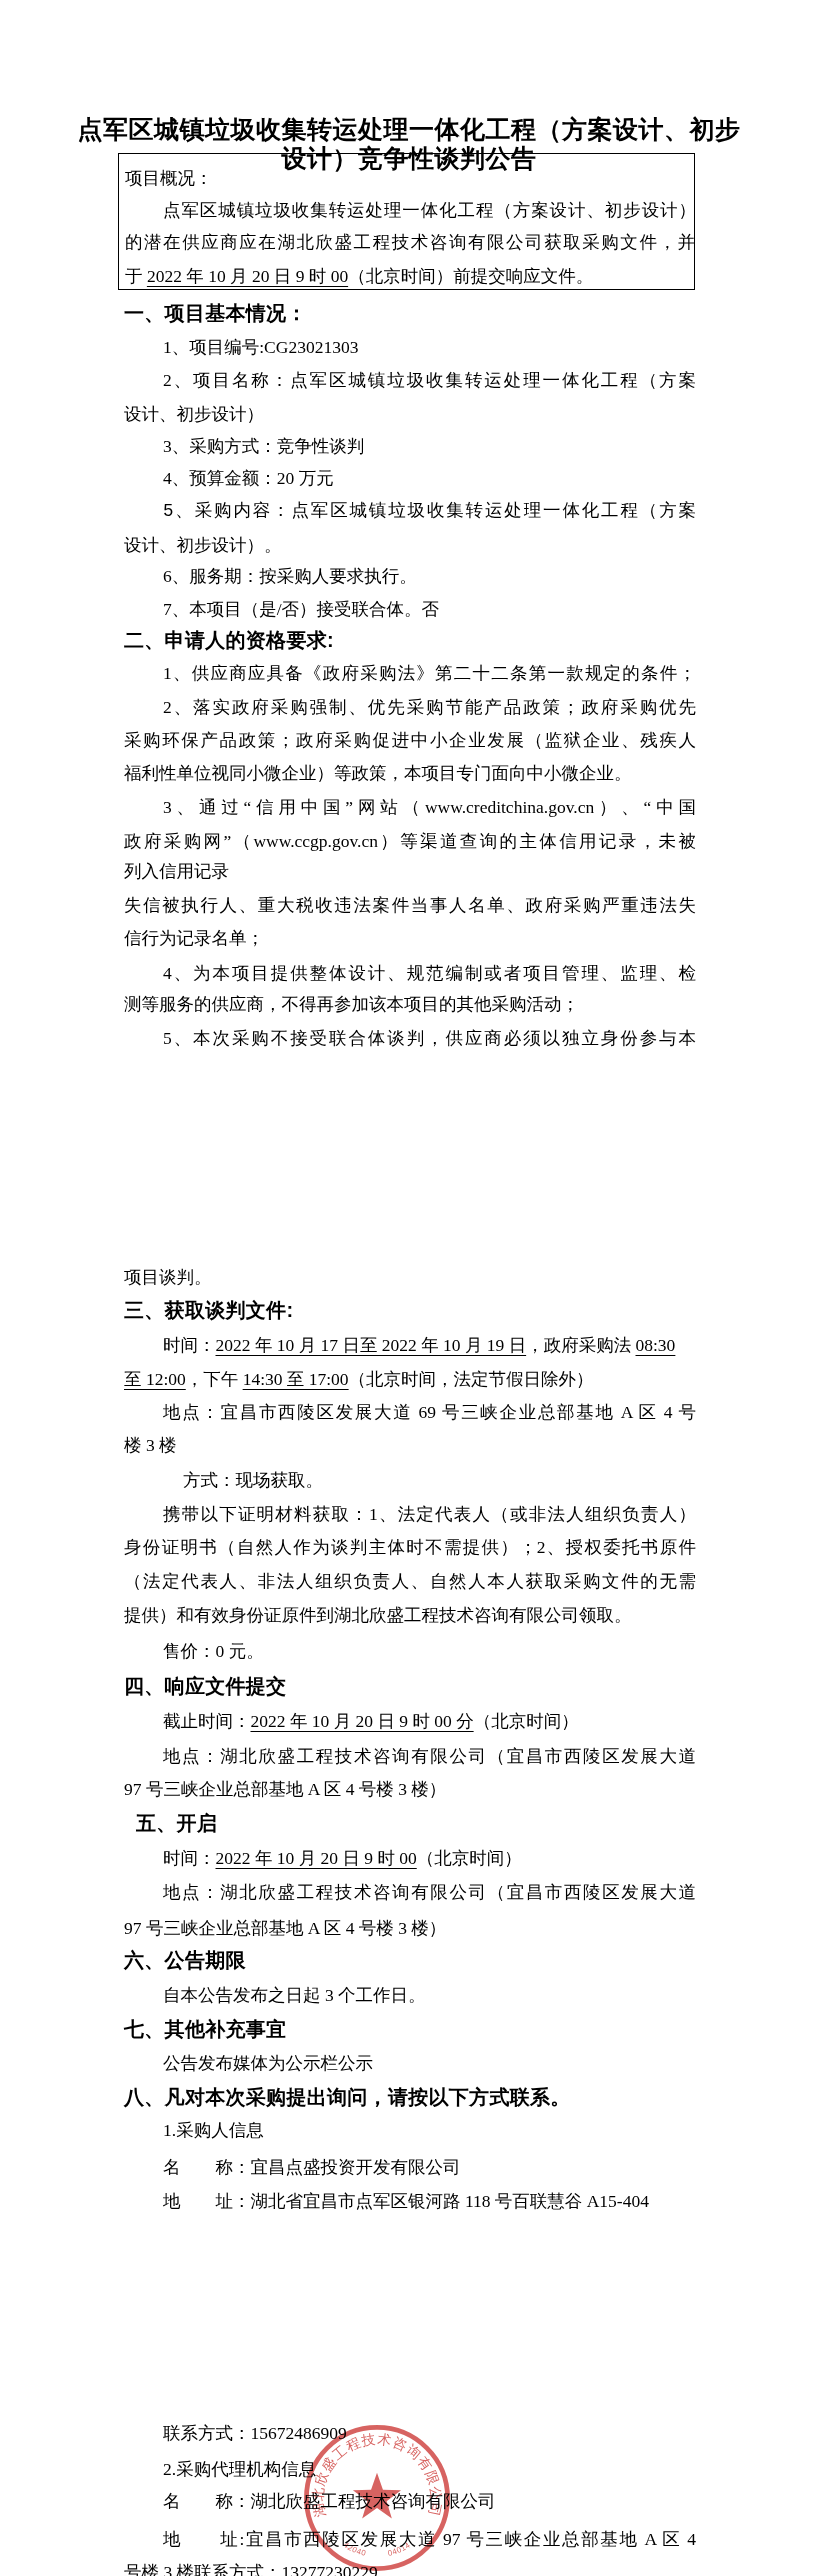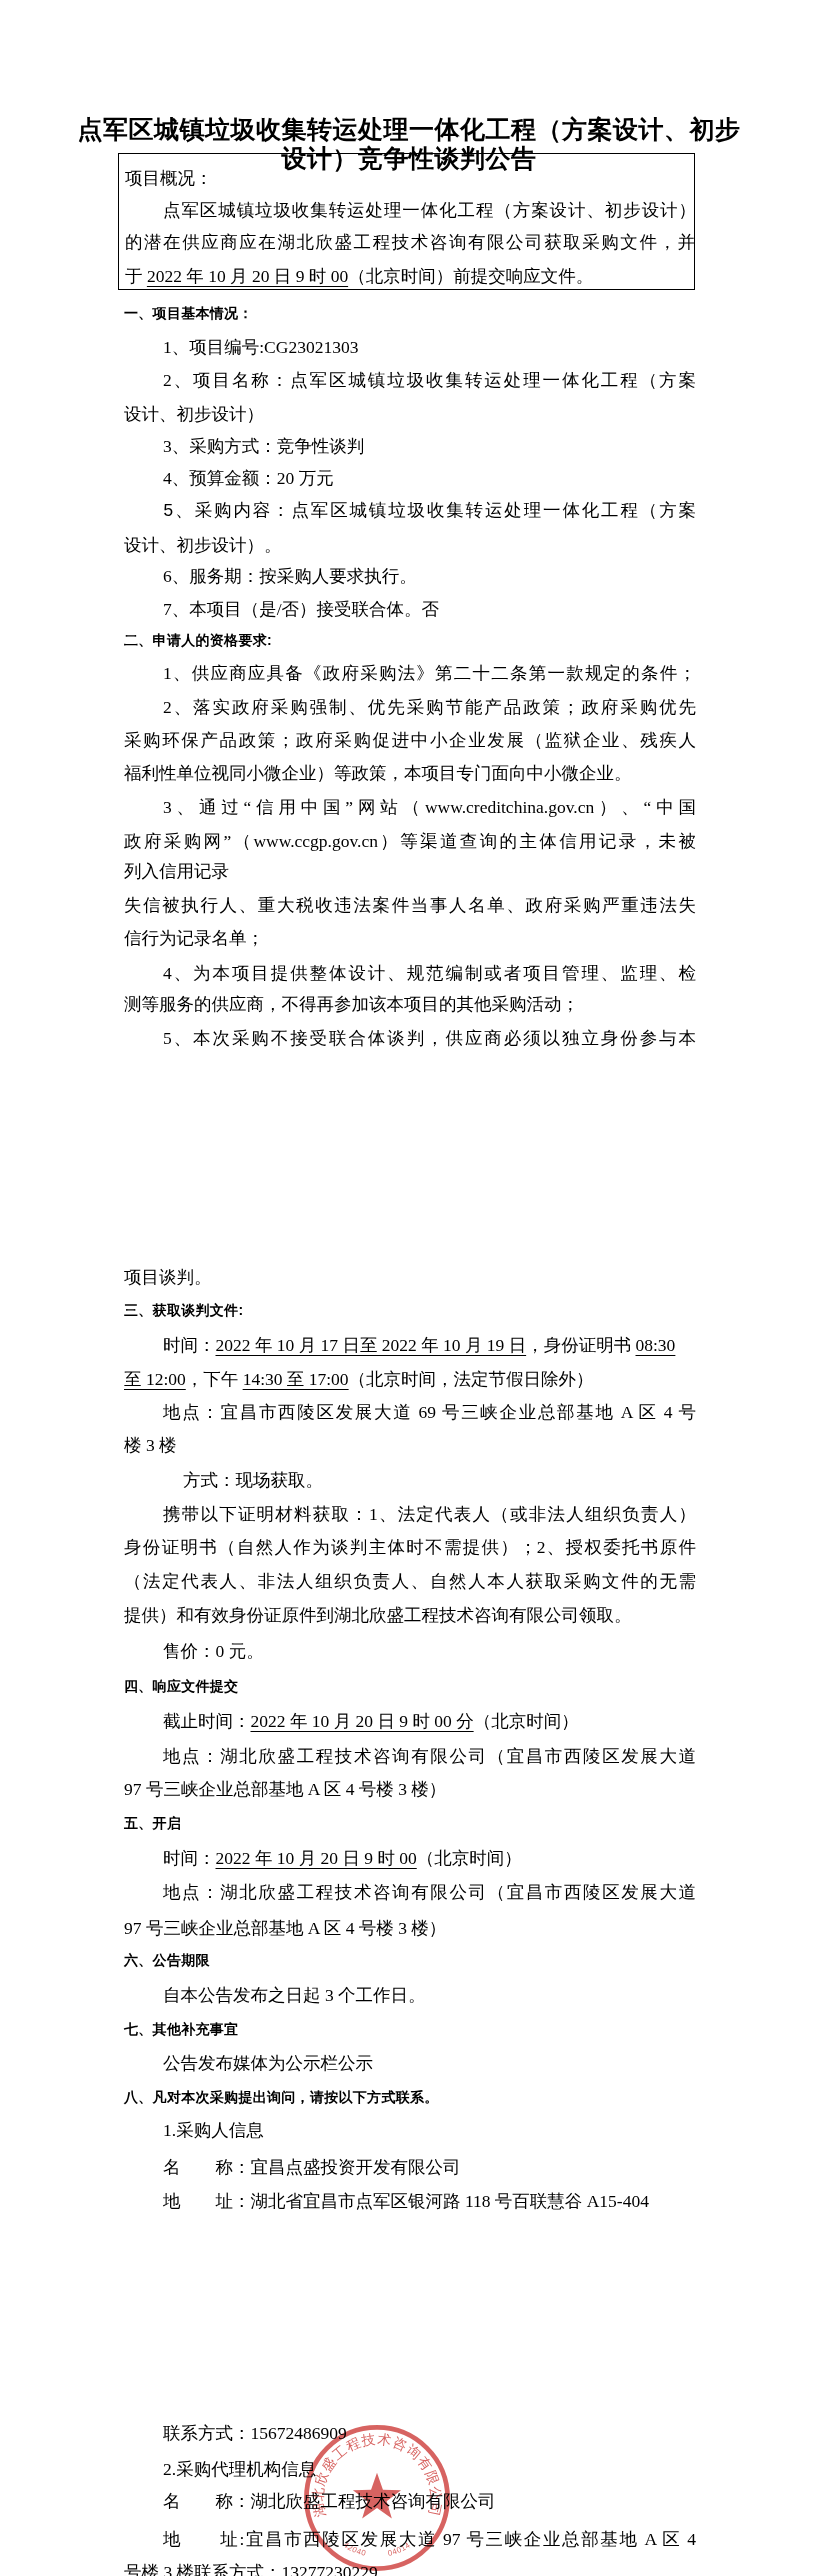--- a/index.html
+++ b/index.html
@@ -40,21 +40,21 @@
     white-space: nowrap;
   }
   .line.j {
     white-space: normal;
     text-align: justify;
     text-align-last: justify;
   }
   .line.heading {
     font-family: "Liberation Sans", "DejaVu Sans", sans-serif;
     font-weight: 700;
-    font-size: 14px;
+    font-size: 20px;
     letter-spacing: 0.3px;
   }
   .u {
     text-decoration: underline;
     text-decoration-thickness: 1px;
     text-underline-offset: 3.6px;
   }
   .seal {
     position: absolute;
     left: 298px;
@@ -121,35 +121,35 @@
         <div class="line j" style="left: 163px; top: 791px; width: 533px;"><span>3、通过“信用中国”网站（www.creditchina.gov.cn）、“中国</span></div>
         <div class="line j" style="left: 124px; top: 825px; width: 572px;"><span>政府采购网”（www.ccgp.gov.cn）等渠道查询的主体信用记录，未被</span></div>
         <div class="line" style="left: 124px; top: 855px;"><span>列入信用记录</span></div>
         <div class="line j" style="left: 124px; top: 889px; width: 572px;"><span>失信被执行人、重大税收违法案件当事人名单、政府采购严重违法失</span></div>
         <div class="line" style="left: 124px; top: 922px;"><span>信行为记录名单；</span></div>
         <div class="line j" style="left: 163px; top: 957px; width: 533px;"><span>4、为本项目提供整体设计、规范编制或者项目管理、监理、检</span></div>
         <div class="line" style="left: 124px; top: 988px;"><span>测等服务的供应商，不得再参加该本项目的其他采购活动；</span></div>
         <div class="line j" style="left: 163px; top: 1022px; width: 533px;"><span>5、本次采购不接受联合体谈判，供应商必须以独立身份参与本</span></div>
         <div class="line" style="left: 124px; top: 1261px;"><span>项目谈判。</span></div>
         <div class="line heading" style="left: 124px; top: 1294px;"><span>三、获取谈判文件:</span></div>
-        <div class="line" style="left: 163px; top: 1329px;"><span>时间：</span><span class="u">2022 年 10 月 17 日至 2022 年 10 月 19 日</span><span>，身份证明书 </span><span class="u">08:30</span></div>
+        <div class="line" style="left: 163px; top: 1329px;"><span>时间：</span><span class="u">2022 年 10 月 17 日至 2022 年 10 月 19 日</span><span>，政府采购法 </span><span class="u">08:30</span></div>
         <div class="line" style="left: 124px; top: 1363px;"><span class="u">至 12:00</span><span>，下午 </span><span class="u">14:30 至 17:00</span><span>（北京时间，法定节假日除外）</span></div>
         <div class="line j" style="left: 163px; top: 1396px; width: 533px;"><span>地点：宜昌市西陵区发展大道 69 号三峡企业总部基地 A 区 4 号</span></div>
         <div class="line" style="left: 124px; top: 1429px;"><span>楼 3 楼</span></div>
         <div class="line" style="left: 163px; top: 1464px; margin-left: 20px;"><span>方式：现场获取。</span></div>
         <div class="line j" style="left: 163px; top: 1498px; width: 533px;"><span>携带以下证明材料获取：1、法定代表人（或非法人组织负责人）</span></div>
         <div class="line j" style="left: 124px; top: 1531px; width: 572px;"><span>身份证明书（自然人作为谈判主体时不需提供）；2、授权委托书原件</span></div>
         <div class="line j" style="left: 124px; top: 1565px; width: 572px;"><span>（法定代表人、非法人组织负责人、自然人本人获取采购文件的无需</span></div>
         <div class="line" style="left: 124px; top: 1599px;"><span>提供）和有效身份证原件到湖北欣盛工程技术咨询有限公司领取。</span></div>
         <div class="line" style="left: 163px; top: 1635px;"><span>售价：0 元。</span></div>
         <div class="line heading" style="left: 124px; top: 1670px;"><span>四、响应文件提交</span></div>
         <div class="line" style="left: 163px; top: 1705px;"><span>截止时间：</span><span class="u">2022 年 10 月 20 日 9 时 00 分</span><span>（北京时间）</span></div>
         <div class="line j" style="left: 163px; top: 1740px; width: 533px;"><span>地点：湖北欣盛工程技术咨询有限公司（宜昌市西陵区发展大道</span></div>
         <div class="line" style="left: 124px; top: 1773px;"><span>97 号三峡企业总部基地 A 区 4 号楼 3 楼）</span></div>
-        <div class="line heading" style="left: 124px; top: 1807px; text-align: center;"><span>五、开启</span></div>
+        <div class="line heading" style="left: 136px; top: 1807px; text-align: center;"><span>五、开启</span></div>
         <div class="line" style="left: 163px; top: 1842px;"><span>时间：</span><span class="u">2022 年 10 月 20 日 9 时 00</span><span>（北京时间）</span></div>
         <div class="line j" style="left: 163px; top: 1876px; width: 533px;"><span>地点：湖北欣盛工程技术咨询有限公司（宜昌市西陵区发展大道</span></div>
         <div class="line" style="left: 124px; top: 1912px;"><span>97 号三峡企业总部基地 A 区 4 号楼 3 楼）</span></div>
         <div class="line heading" style="left: 124px; top: 1944px;"><span>六、公告期限</span></div>
         <div class="line" style="left: 163px; top: 1979px;"><span>自本公告发布之日起 3 个工作日。</span></div>
         <div class="line heading" style="left: 124px; top: 2013px;"><span>七、其他补充事宜</span></div>
         <div class="line" style="left: 163px; top: 2047px;"><span>公告发布媒体为公示栏公示</span></div>
         <div class="line heading" style="left: 124px; top: 2081px;"><span>八、凡对本次采购提出询问，请按以下方式联系。</span></div>
         <div class="line" style="left: 163px; top: 2114px;"><span>1.采购人信息</span></div>
         <div class="line" style="left: 163px; top: 2151px;"><span>名　　称：宜昌点盛投资开发有限公司</span></div>

